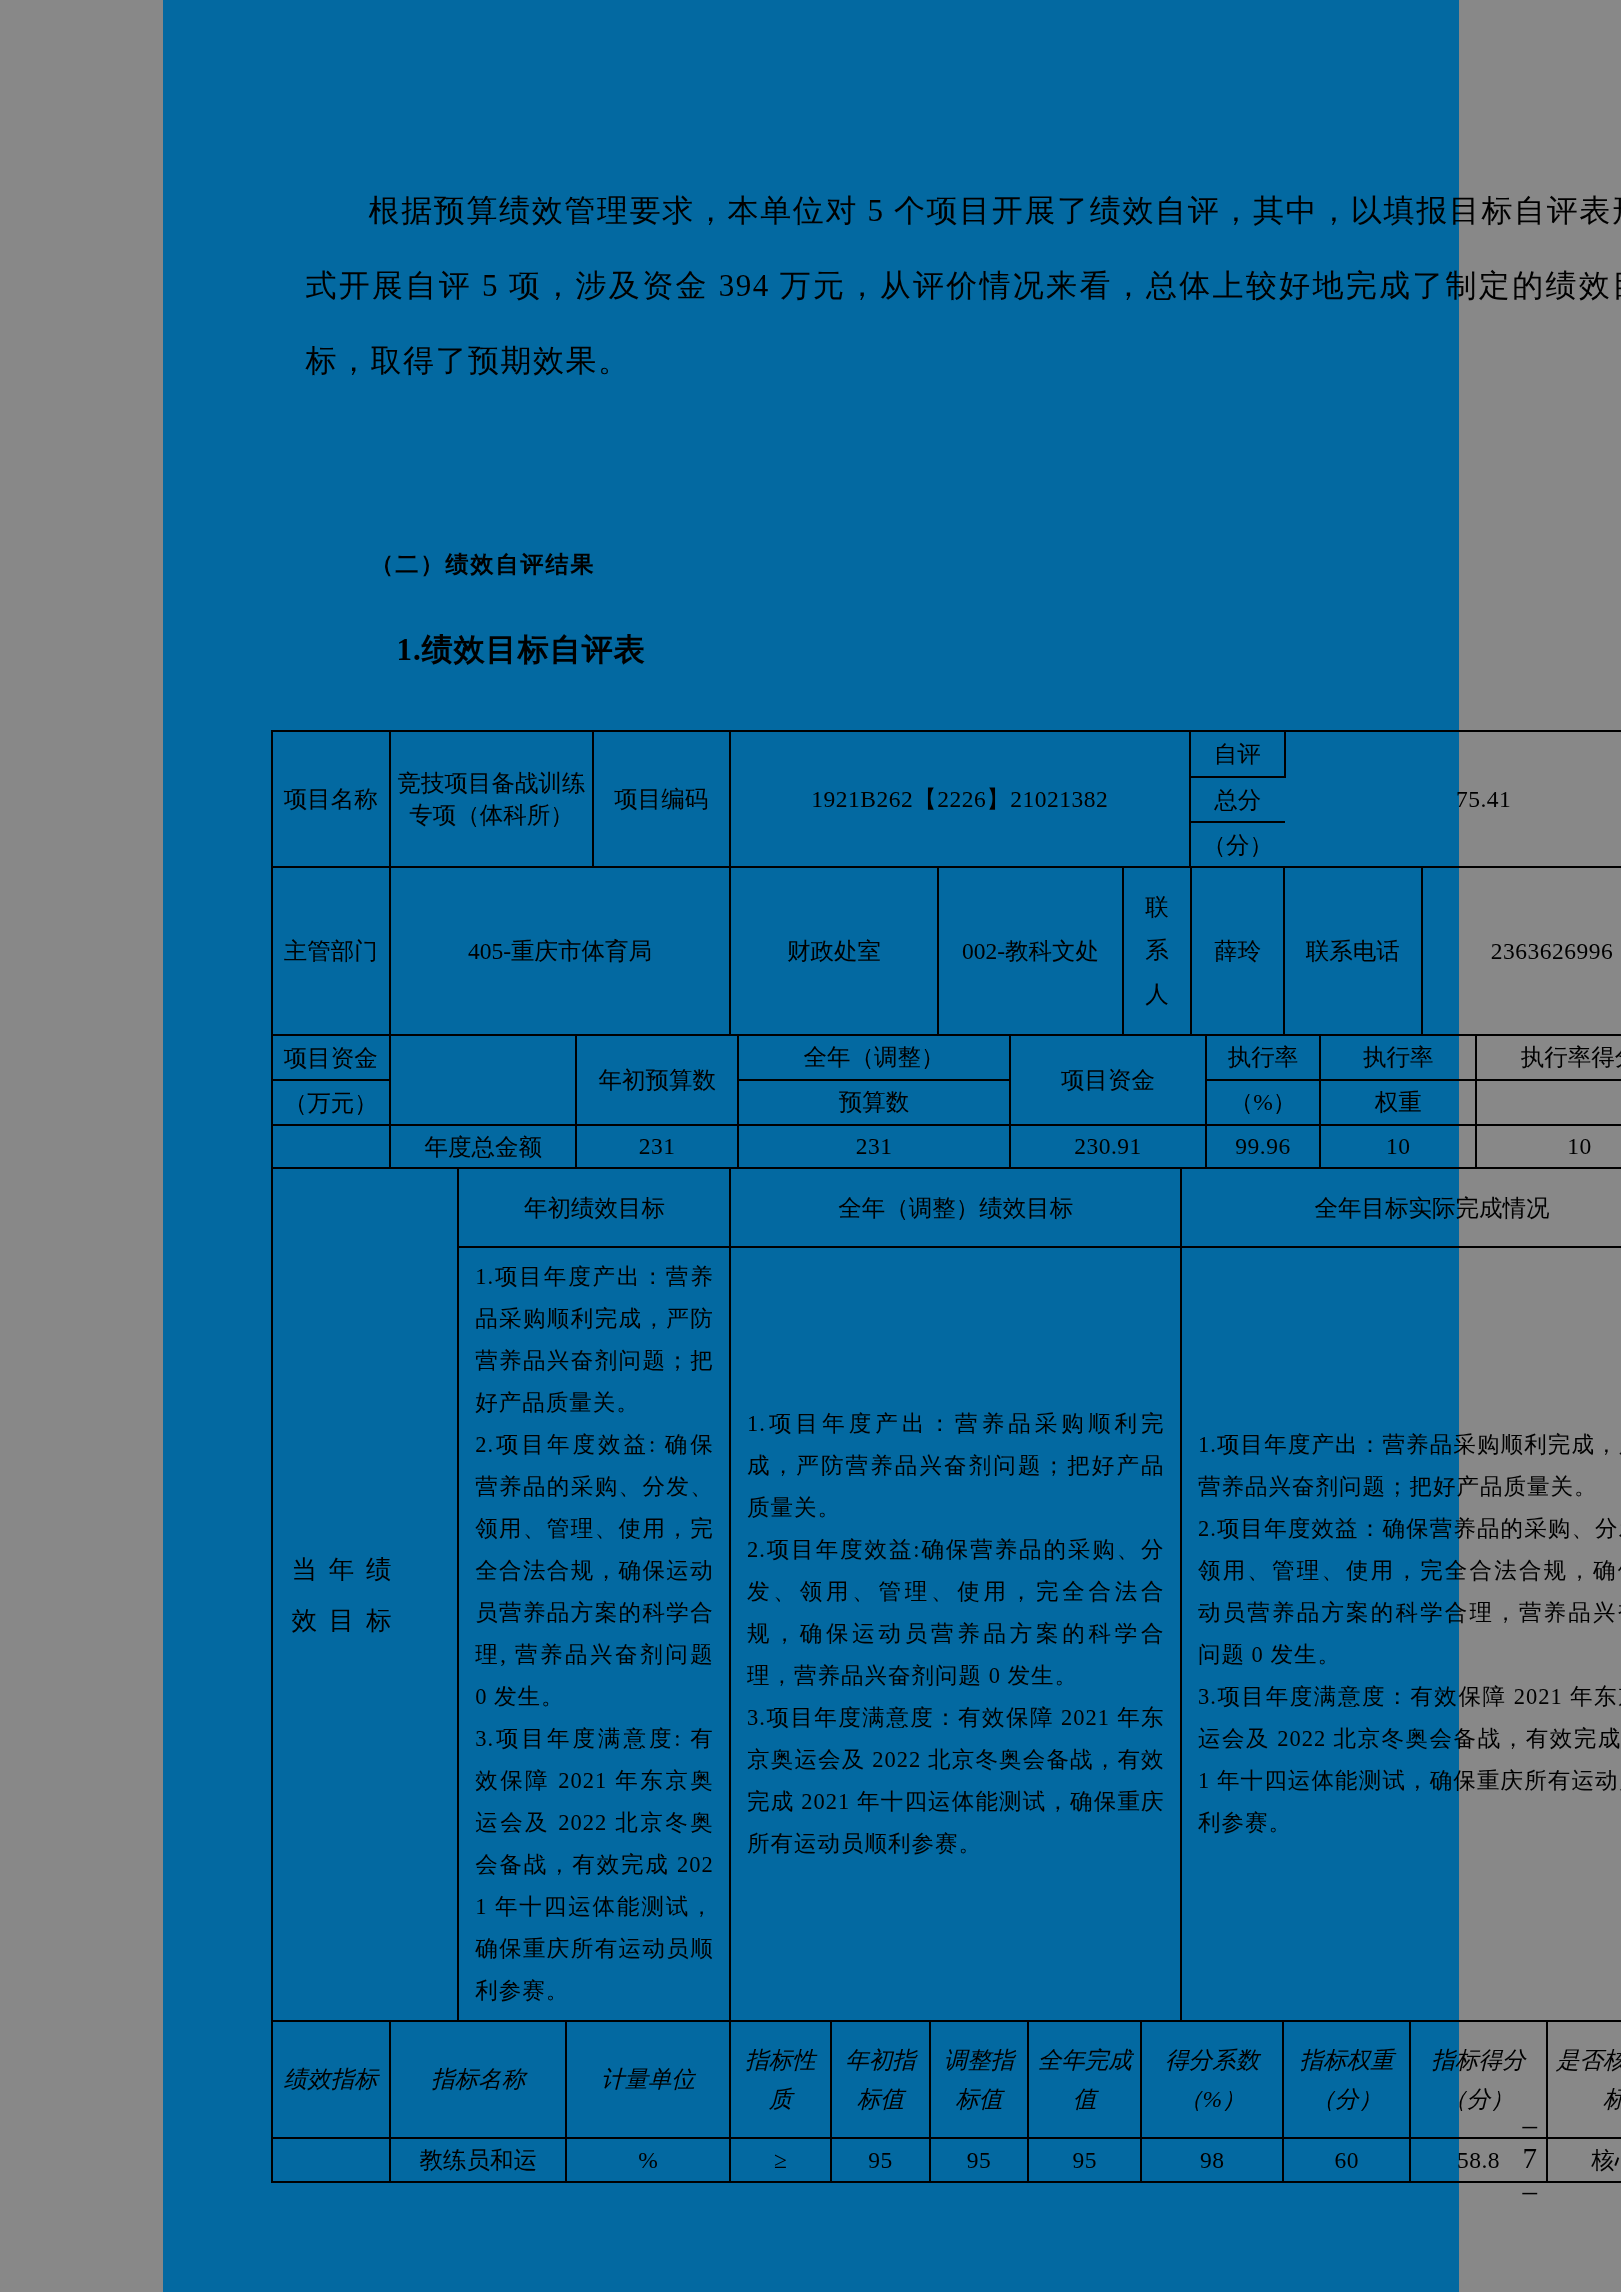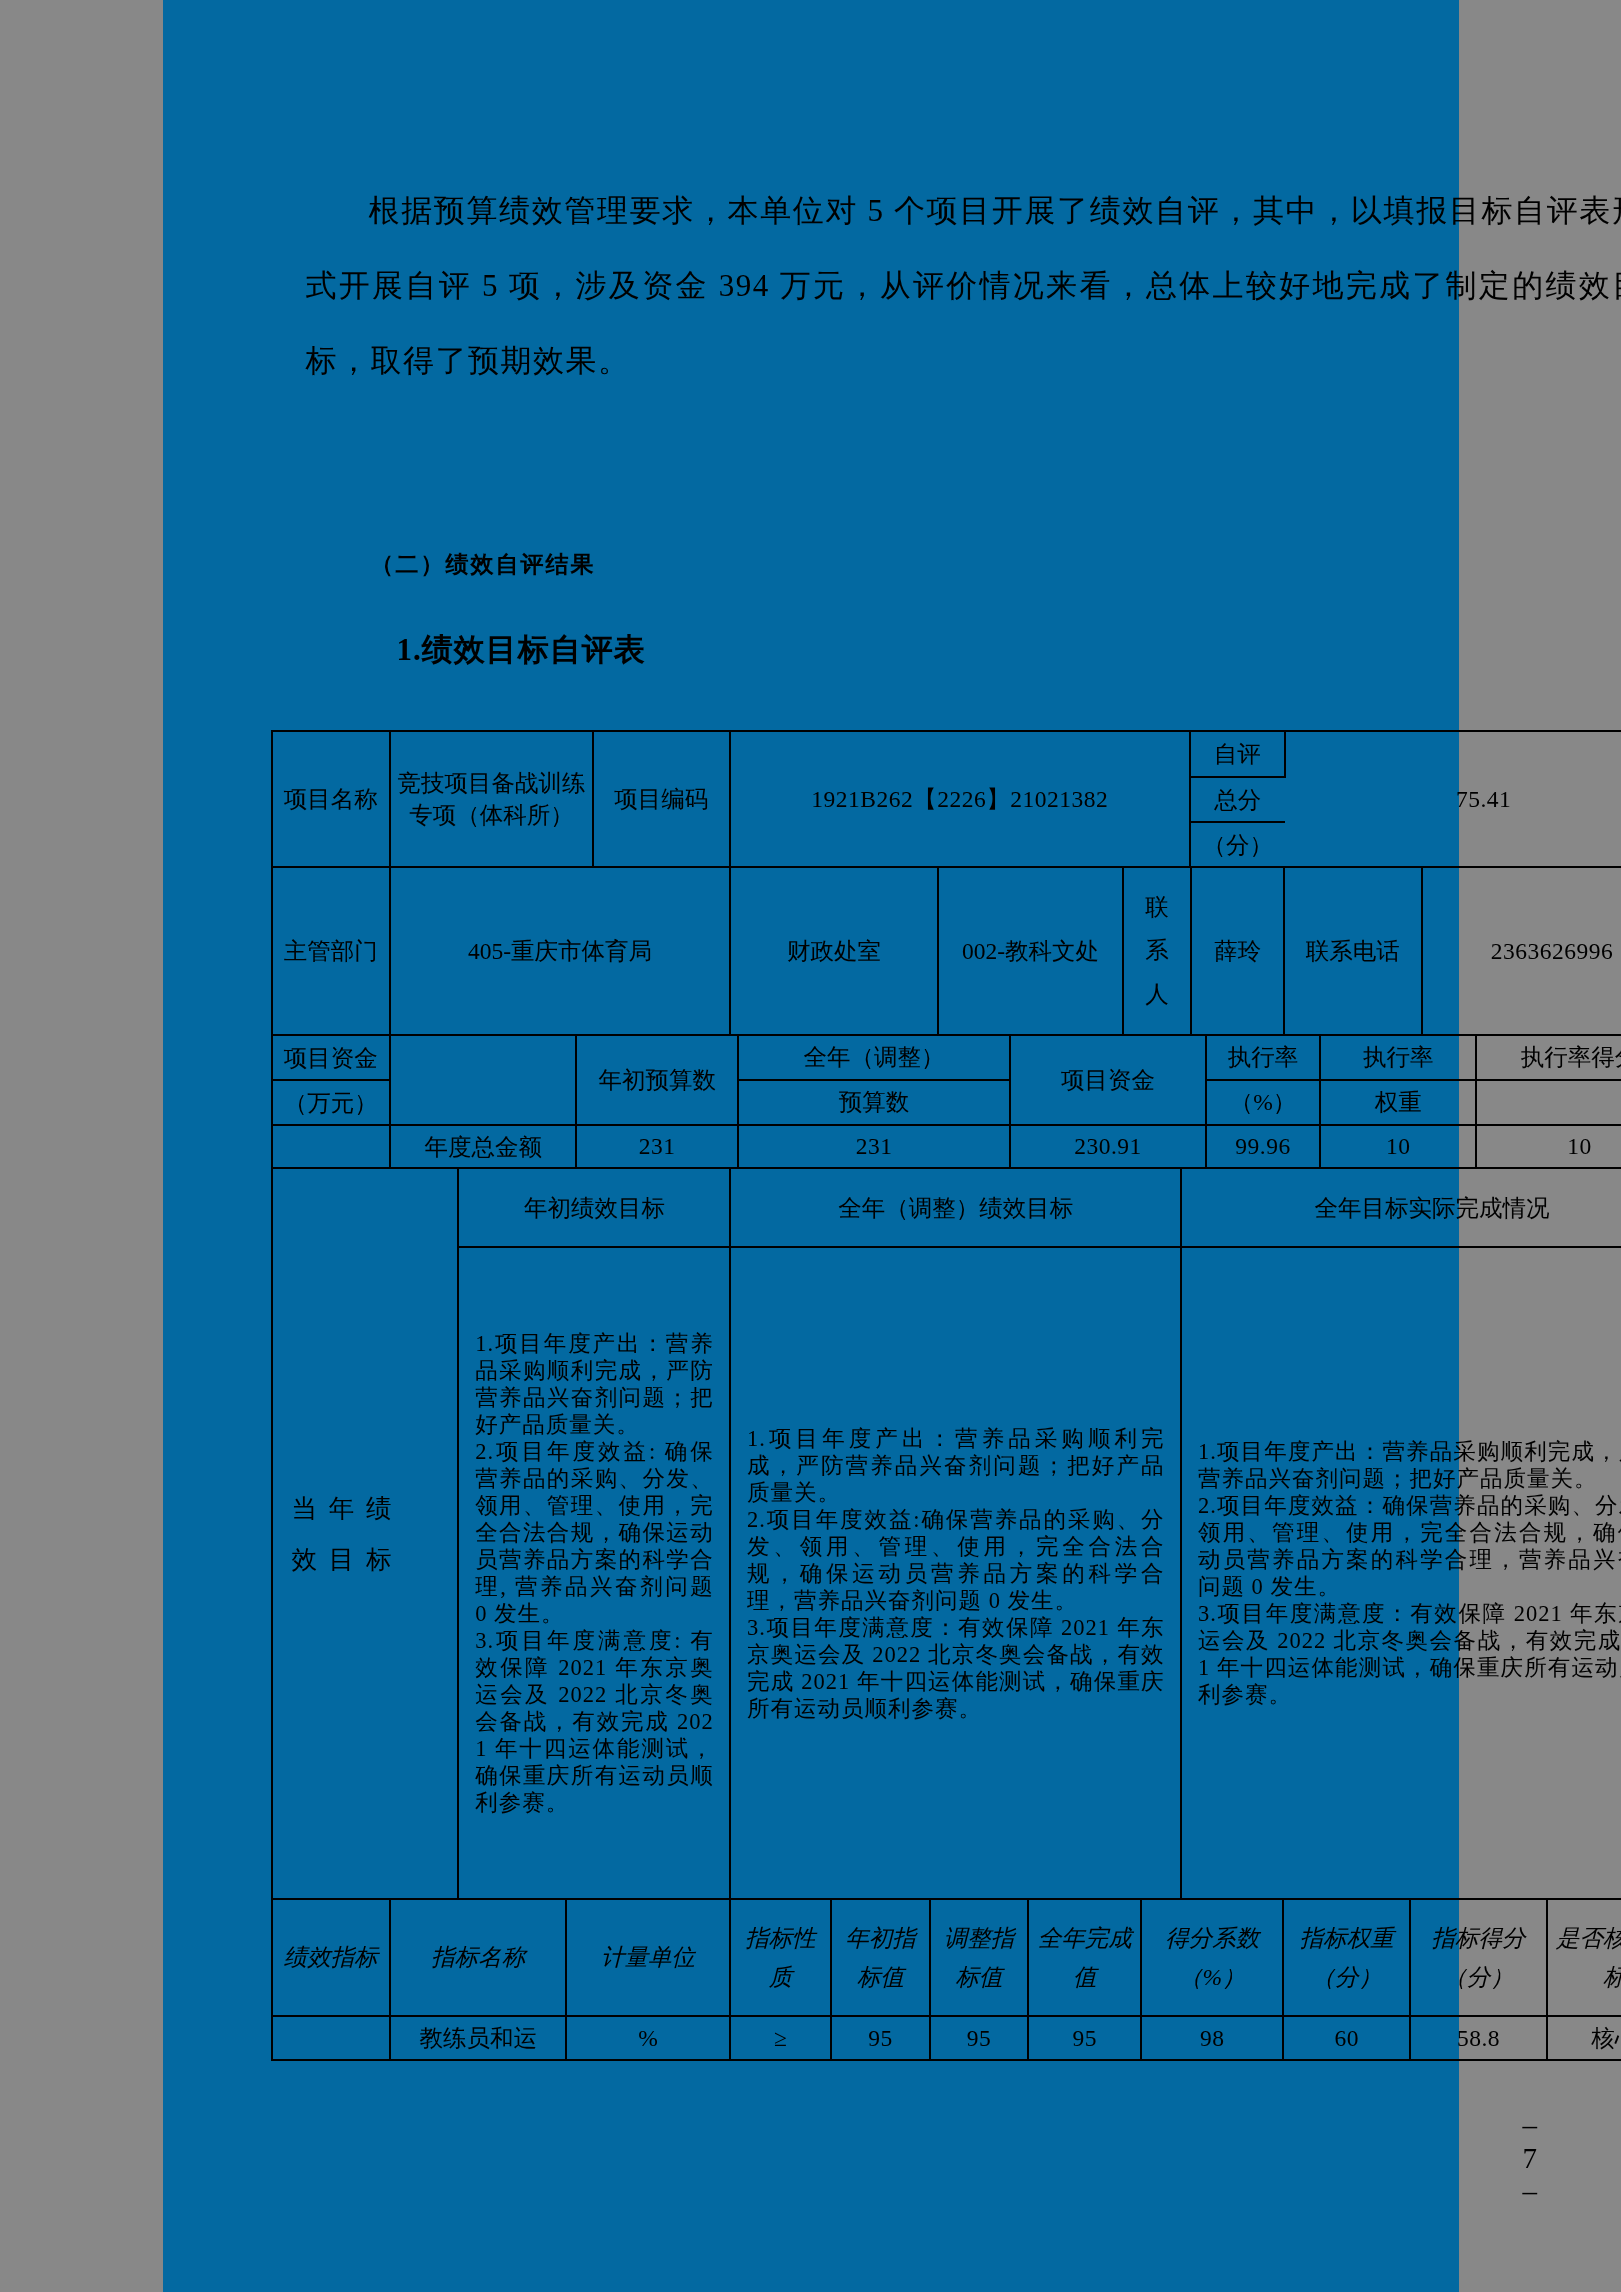--- a/index.html
+++ b/index.html
@@ -60,21 +60,21 @@
   .vert { width:1.1em; margin:0 auto; line-height:1.85; word-break:break-all; }
   .goal-label {
     width:147px; margin:0 auto;
     text-align:left; letter-spacing:11.8px;
     font-size:25.5px; line-height:51px;
   }
   .goal-text {
     white-space:pre-wrap;
     text-align:justify;
     font-size:22.5px;
-    line-height:27px;
+    line-height:42px;
     letter-spacing:1px;
     padding:5.9px 9.8px;
   }
   td.goal-cell { padding:3.9px 7.8px; vertical-align:middle; }
   .page-num {
     position:absolute;
     top:2109px; left:1360px;
     font-size:29px;
     letter-spacing:5.9px;
   }

